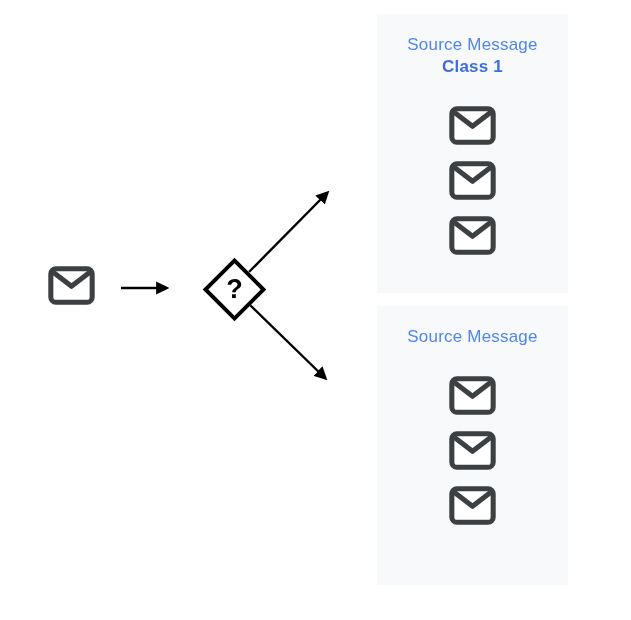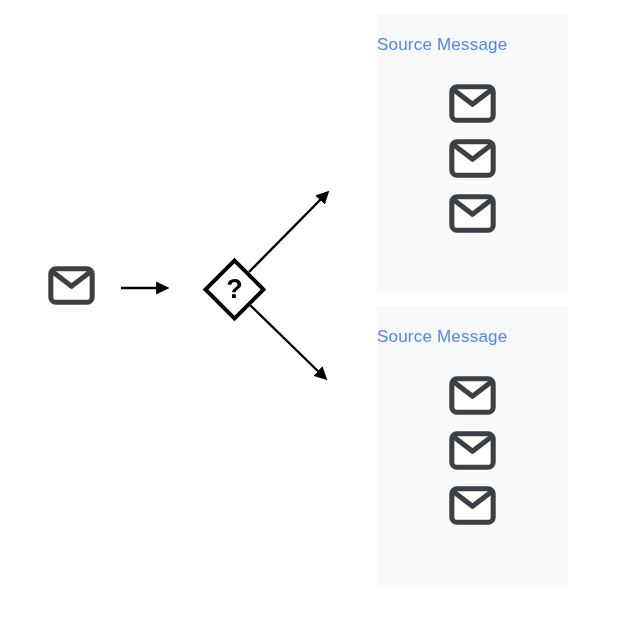--- a/index.html
+++ b/index.html
@@ -66,21 +66,21 @@
     line-height: 1;
   }
 
   
   .panel {
     position: absolute;
     left: 377px;
     width: 191px;
     height: 279px;
     background: var(--panel-background);
-    text-align: left;
+    text-align: center;
     padding-top: 20px;
   }
   .panel-1 { top: 14px; }
   .panel-n { top: 306px; }
   .panel-title {
     font-size: 17px;
     line-height: 22px;
     color: var(--title-blue);
     letter-spacing: 0.2px;
   }
@@ -122,20 +122,21 @@
     <rect x="1.4" y="1.4" width="21.2" height="17.2" rx="2.6" fill="#ffffff" stroke="currentColor" stroke-width="2.6"></rect>
     <path d="M3.3 3.7 L12 10.4 L20.7 3.7" fill="none" stroke="currentColor" stroke-width="2.6" stroke-linejoin="round" stroke-linecap="round"></path>
   </svg>
 </span>
 
   <div class="diamond"></div>
   <span class="diamond-q">?</span>
 
   <div class="panel panel-1">
     <div class="panel-title">Source Message</div>
+    <div class="panel-class">Class 1</div>
     <div class="message-stack">
   <svg viewBox="0 0 24 20" aria-hidden="true">
     <rect x="1.4" y="1.4" width="21.2" height="17.2" rx="2.6" fill="#ffffff" stroke="currentColor" stroke-width="2.6"></rect>
     <path d="M3.3 3.7 L12 10.4 L20.7 3.7" fill="none" stroke="currentColor" stroke-width="2.6" stroke-linejoin="round" stroke-linecap="round"></path>
   </svg>
 
   <svg viewBox="0 0 24 20" aria-hidden="true">
     <rect x="1.4" y="1.4" width="21.2" height="17.2" rx="2.6" fill="#ffffff" stroke="currentColor" stroke-width="2.6"></rect>
     <path d="M3.3 3.7 L12 10.4 L20.7 3.7" fill="none" stroke="currentColor" stroke-width="2.6" stroke-linejoin="round" stroke-linecap="round"></path>
   </svg>

